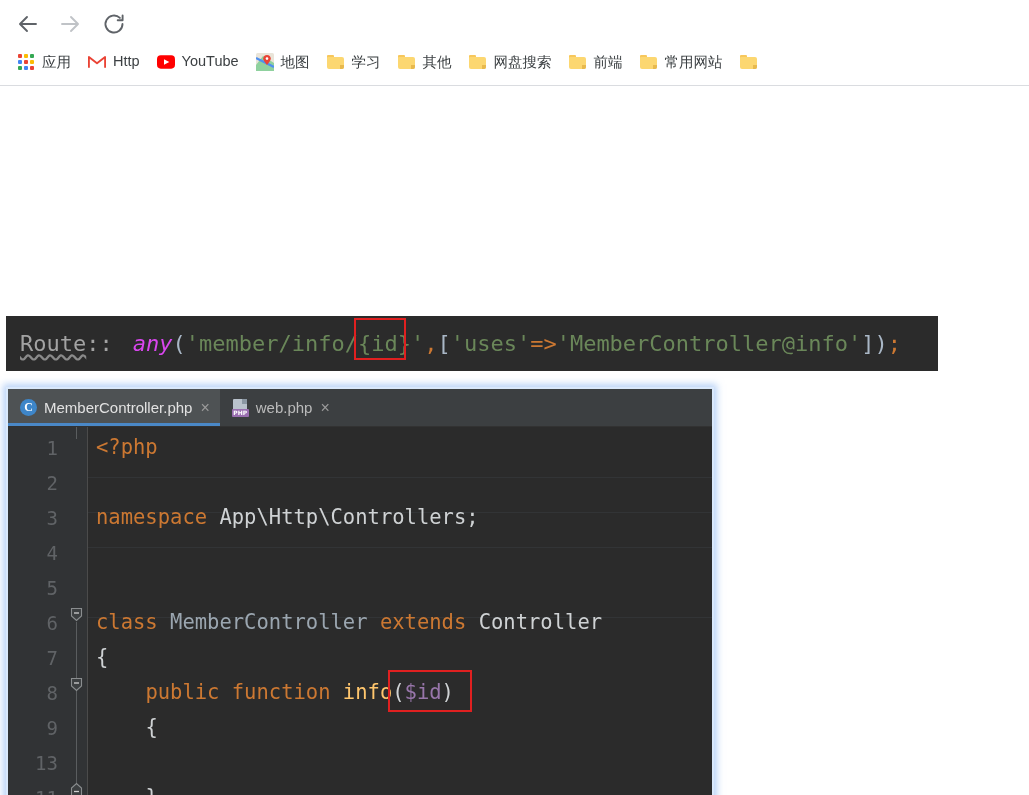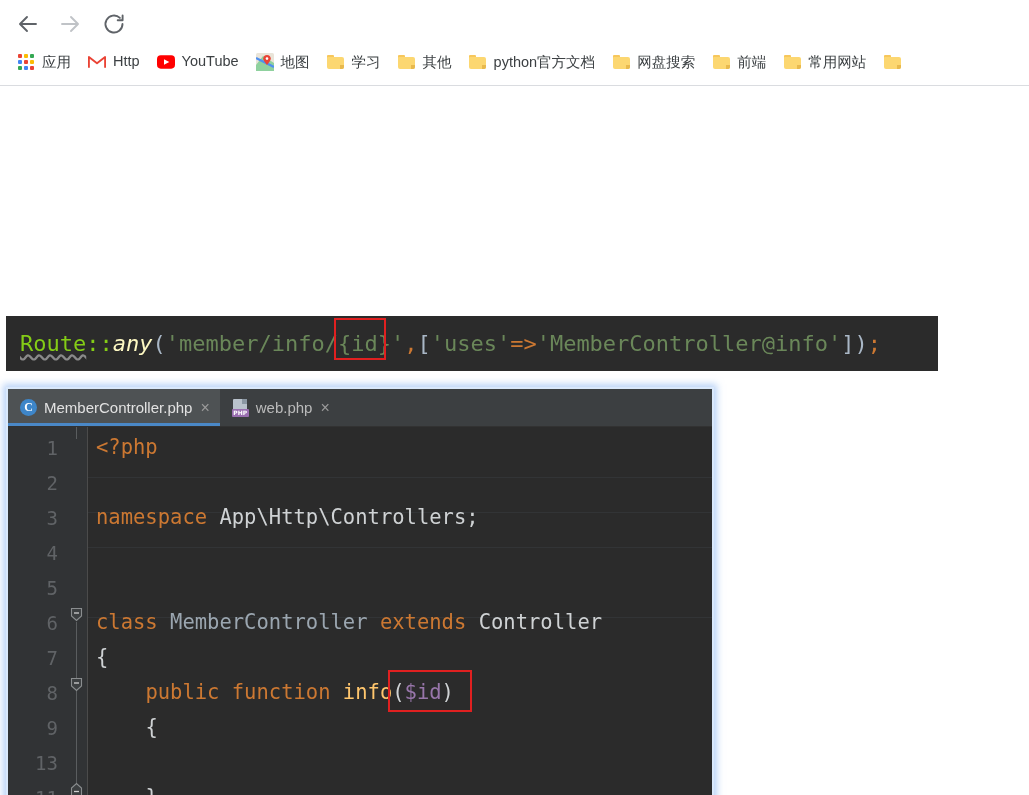--- a/index.html
+++ b/index.html
@@ -136,22 +136,22 @@
     overflow: hidden;
   }
   .route-inner {
     font-family: "DejaVu Sans Mono", monospace;
     font-size: 22px;
     line-height: 1;
     white-space: pre;
     padding-left: 14px;
     letter-spacing: 0px;
   }
-  .tk-plain  { color: #84cc16; }
-  .tk-fn-it  { color: #fef9c3; font-style: italic; }
+  .tk-plain  { color: #a3a3a3; }
+  .tk-fn-it  { color: #d946ef; font-style: italic; margin-left: 20px; }
   .tk-str    { color: #6a8759; }
   .tk-punc   { color: #a9b7c6; }
   .tk-semi   { color: #cc7832; }
   .route-underline {
     text-decoration: underline;
     text-decoration-style: wavy;
     text-decoration-color: #8a8a8a;
     text-underline-offset: 3px;
   }
   .route-id-wrap { position: relative; display: inline-block; }
@@ -381,30 +381,20 @@
     <span class="bm-icon">
       <span class="folder">
           <span class="tabpart"></span>
           <span class="body"></span>
           <span class="shadow"></span>
         </span>
     </span>
     <span class="bm-label">其他</span>
   </div>
 
-  <div class="bm">
-    <span class="bm-icon">
-      <span class="folder">
-          <span class="tabpart"></span>
-          <span class="body"></span>
-          <span class="shadow"></span>
-        </span>
-    </span>
-    <span class="bm-label">python官方文档</span>
-  </div>
 
   <div class="bm">
     <span class="bm-icon">
       <span class="folder">
           <span class="tabpart"></span>
           <span class="body"></span>
           <span class="shadow"></span>
         </span>
     </span>
     <span class="bm-label">网盘搜索</span>

